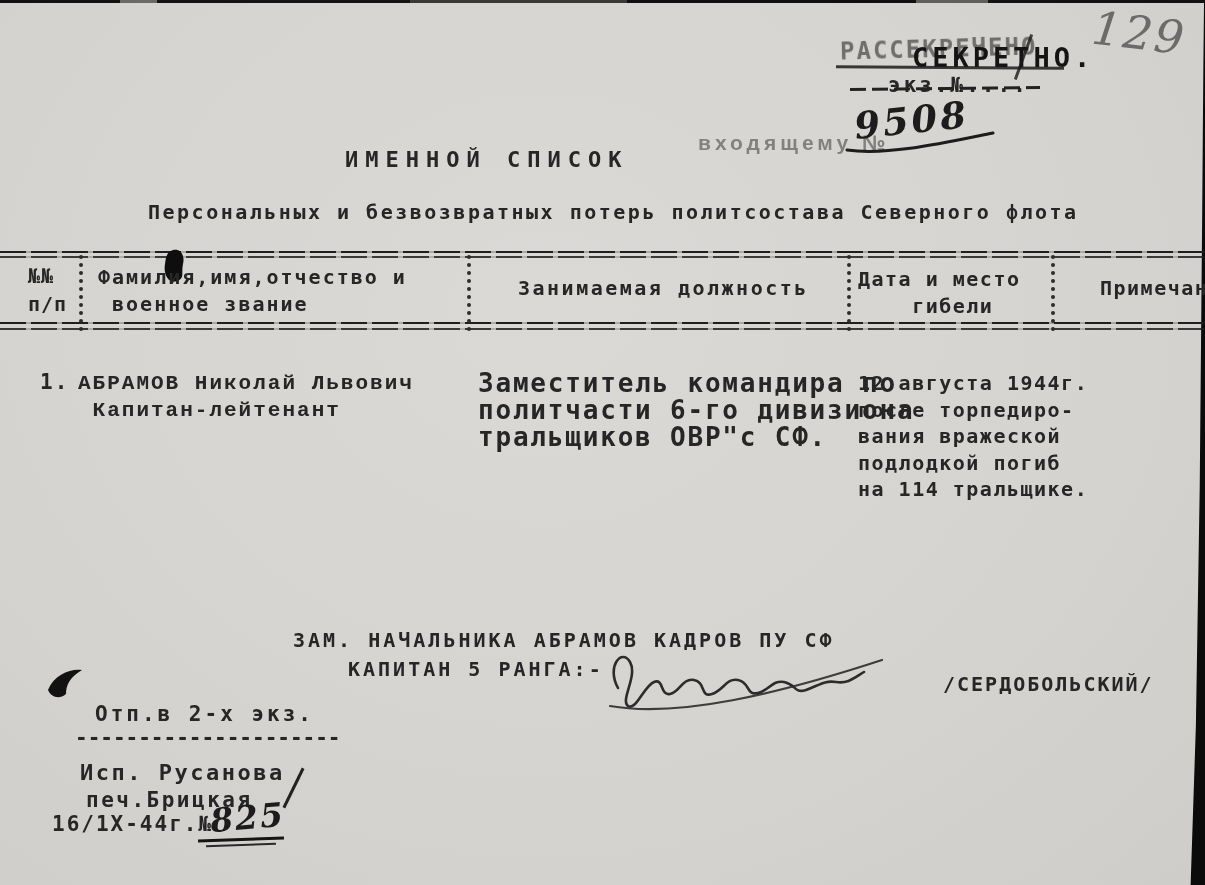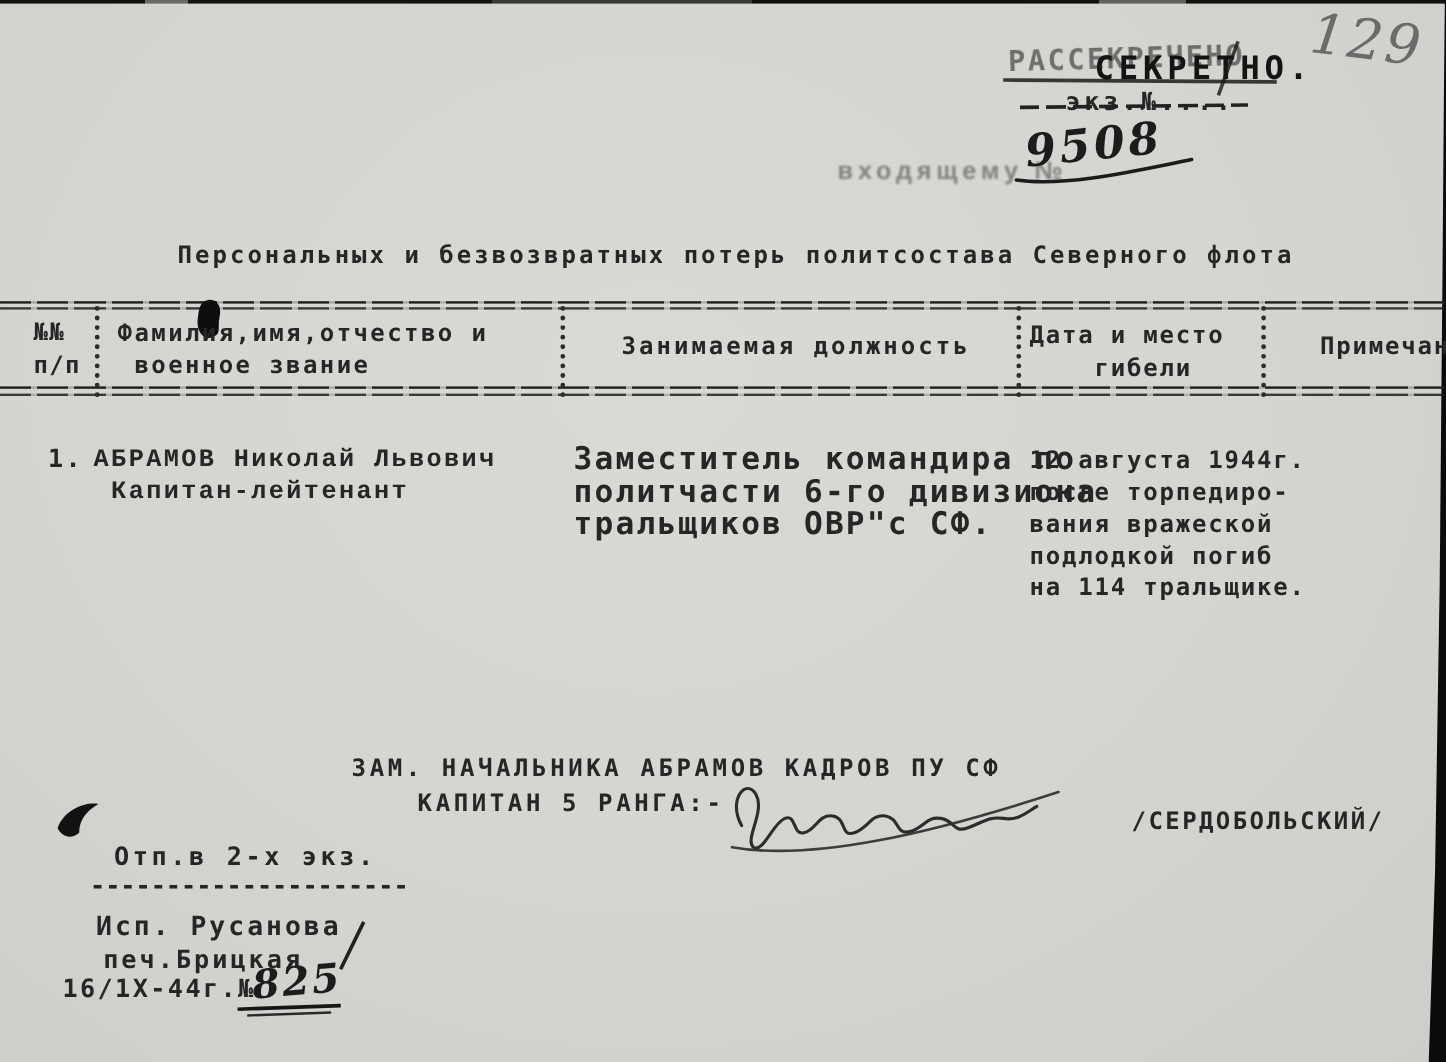--- a/index.html
+++ b/index.html
@@ -42,20 +42,21 @@
   <div class="abs" style="left:850px; top:87px; width:190px; height:2.5px; transform:rotate(-.6deg);
               background:repeating-linear-gradient(90deg,#222 0 16px, transparent 16px 22px);"></div>
   <div class="abs" style="left:1022px; top:33px; width:3px; height:48px; background:rgba(25,25,25,.8); transform:rotate(20deg);"></div>
 
   <div class="abs stamp" style="left:698px; top:131px; font-size:21px; letter-spacing:4px; color:rgba(60,60,60,.55); filter:blur(.7px); font-family:Liberation Sans, sans-serif;">входящему №</div>
   <div class="abs hw" style="left:854px; top:98px; font-size:37px; font-weight:bold; transform:rotate(-6deg); letter-spacing:3px;">9508</div>
   <svg class="abs" style="left:843px; top:126px;" width="155" height="32" viewBox="0 0 155 32">
     <path d="M4,24 C45,30 105,16 150,7" stroke="#1c1c1c" stroke-width="3" fill="none" stroke-linecap="round"></path>
   </svg>
 
+  <div class="abs tw" style="left:345px; top:147px; font-size:22px; letter-spacing:7px;">ИМЕННОЙ СПИСОК</div>
   <div class="abs tw" style="left:148px; top:200px; font-size:20px; letter-spacing:2.5px;">Персональных и безвозвратных потерь политсостава Северного флота</div>
 
   <div class="abs hrule" style="top:251px;"></div>
   <div class="abs hrule thin" style="top:256px;"></div>
   <div class="abs hrule" style="top:322px;"></div>
   <div class="abs hrule thin" style="top:328px;"></div>
 
   <div class="abs vsep" style="left:79px;"></div>
   <div class="abs vsep" style="left:467px;"></div>
   <div class="abs vsep" style="left:847px;"></div>

